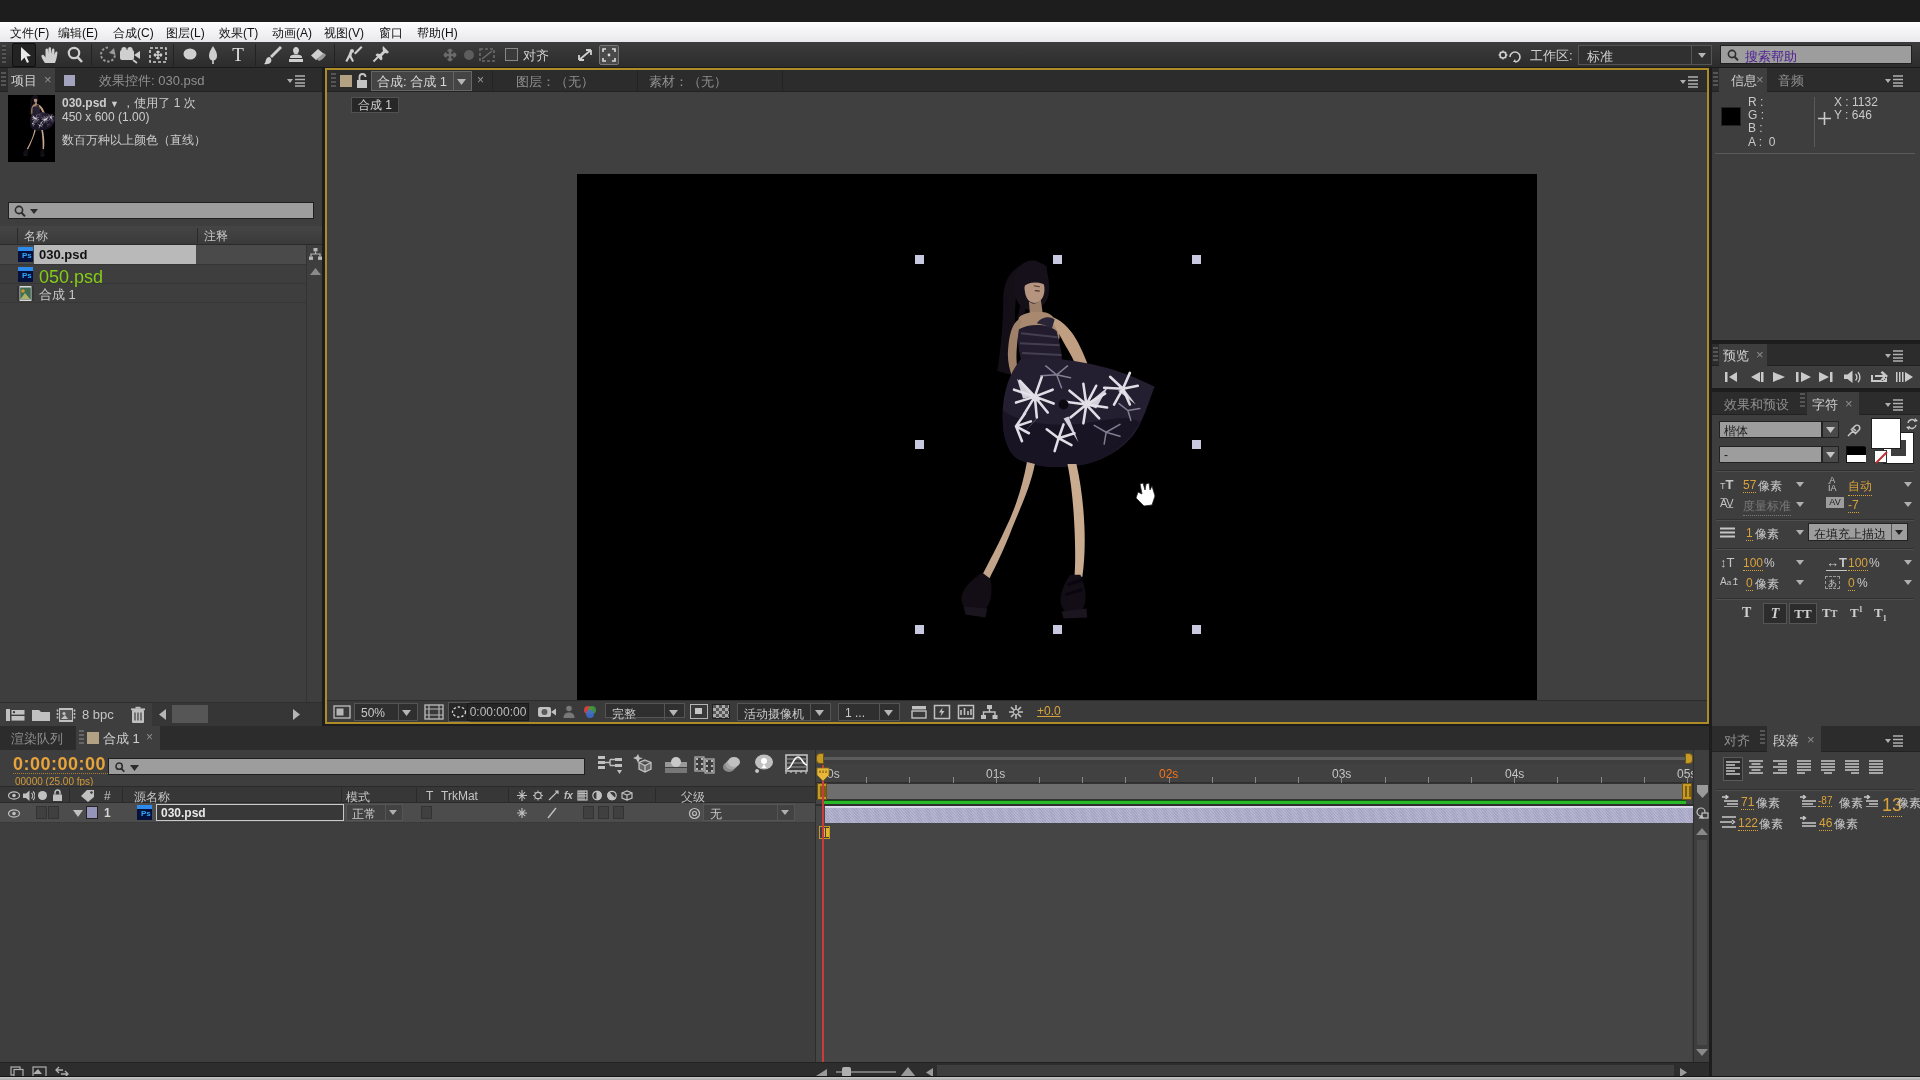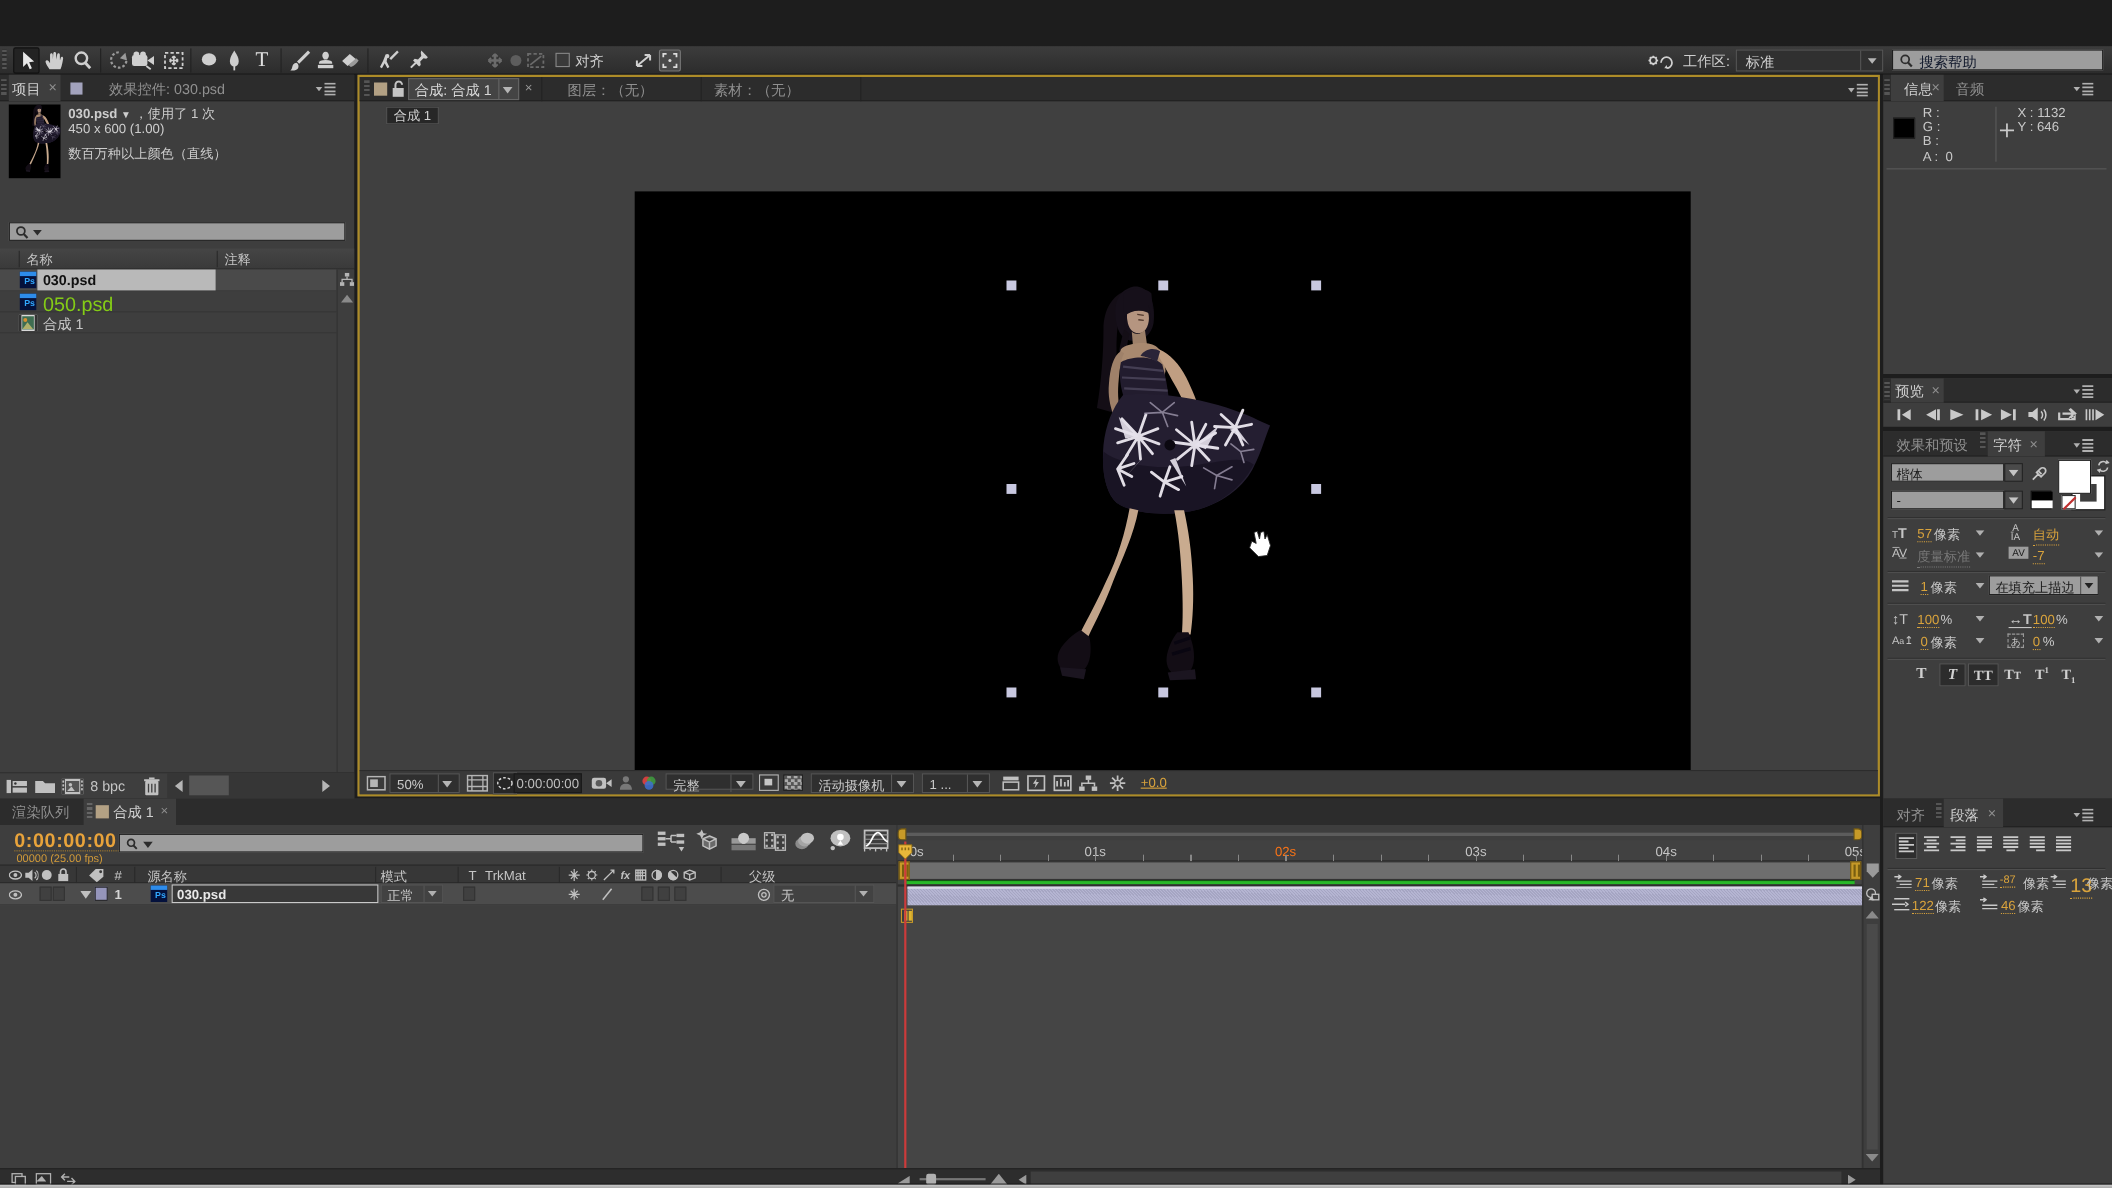--- a/index.html
+++ b/index.html
@@ -79,20 +79,31 @@
   <path d="M44 350 L68 352 L66 361 L46 358 Z" fill="#1b1520"></path>
   <path d="M152 318 C147 324 143 333 142 341 C141 350 146 357 153 358 C161 359 166 353 167 344 C168 335 165 325 162 318 Z" fill="#130d15"></path>
   <path d="M143 355 L168 352 L169 361 L145 362 Z" fill="#1b1520"></path>
   <path d="M149 328 l15 -5 M147 338 l17 -5" stroke="#090611" stroke-width="3"></path>
   </g>
 </defs>
 </svg>
 <div id="app">
 
 
+  <div class="abs" id="menubar" style="left:0;top:22px;width:1920px;height:20px;background:linear-gradient(#fdfdfe,#e9e8ec);font-size:12px;color:#111;">
+    <span class="abs" style="left:10px;top:3px;">文件(F)</span>
+    <span class="abs" style="left:58px;top:3px;">编辑(E)</span>
+    <span class="abs" style="left:113px;top:3px;">合成(C)</span>
+    <span class="abs" style="left:166px;top:3px;">图层(L)</span>
+    <span class="abs" style="left:219px;top:3px;">效果(T)</span>
+    <span class="abs" style="left:272px;top:3px;">动画(A)</span>
+    <span class="abs" style="left:324px;top:3px;">视图(V)</span>
+    <span class="abs" style="left:379px;top:3px;">窗口</span>
+    <span class="abs" style="left:417px;top:3px;">帮助(H)</span>
+  </div>
 
   <div class="abs" id="toolbar" style="left:0;top:42px;width:1920px;height:26px;background:linear-gradient(#3c3c3c,#2c2c2c);border-bottom:1px solid #1a1a1a;">
     <div class="abs" style="left:2px;top:3px;width:4px;height:20px;background:repeating-linear-gradient(#555 0 2px,#2e2e2e 2px 4px);"></div>
 
     <div class="abs" style="left:12px;top:1px;width:24px;height:24px;background:#232323;border:1px solid #111;border-radius:2px;">
       <svg width="22" height="22" style="margin:0 auto;">
           <path d="M8 3 L8 17 L11.5 13.5 L14 19 L16 18 L13.5 12.5 L18 12 Z" fill="#e8e8e8"></path>
         </svg>
     </div>
 
@@ -201,21 +212,21 @@
         <svg width="20" height="18">
             <path d="M6 7 L14 7 L10 12 Z" fill="#b5b5b5"></path>
           </svg>
       </div>
     </div>
     <div class="abs searchbox" style="left:1720px;top:3px;width:192px;height:19px;">
       <svg class="abs" style="left:4px;top:2px;" width="16" height="15" viewBox="0 0 16 15">
           <circle cx="7" cy="6" r="3.6" fill="none" stroke="#2c2c2c" stroke-width="1.6"></circle>
           <line x1="9.6" y1="8.8" x2="13" y2="12.4" stroke="#2c2c2c" stroke-width="2"></line>
         </svg>
-      <span class="abs" style="left:24px;top:2px;color:#0f172a;font-size:13px;">搜索帮助</span>
+      <span class="abs" style="left:24px;top:2px;color:#4c1d95;font-size:13px;">搜索帮助</span>
     </div>
   </div>
 
   <div class="abs" id="projpanel" style="left:0;top:68px;width:322px;height:658px;background:#3e3e3e;">
 
     <div class="abs tabbar" style="left:0;top:0;width:322px;height:24px;border-bottom:1px solid #222;">
       <div class="abs" style="left:1px;top:4px;width:5px;height:16px;background:repeating-linear-gradient(#555 0 2px,#2c2c2c 2px 4px);"></div>
       <div class="abs tab-active" style="left:8px;top:0;width:47px;height:24px;font-size:13px;">
         <span class="abs" style="left:3px;top:4px;">项目</span>
           <span class="abs" style="left:36px;top:4px;color:#8f8f8f;">×</span>

